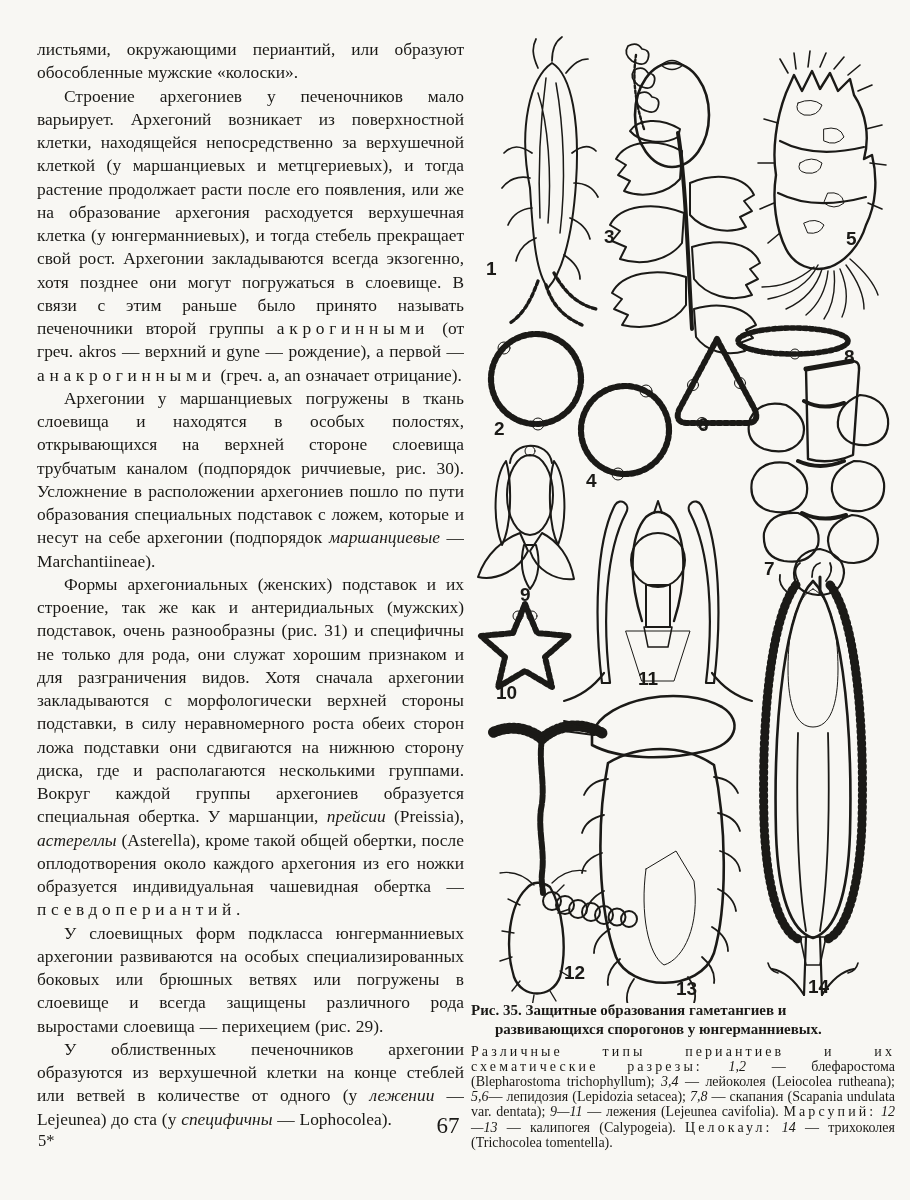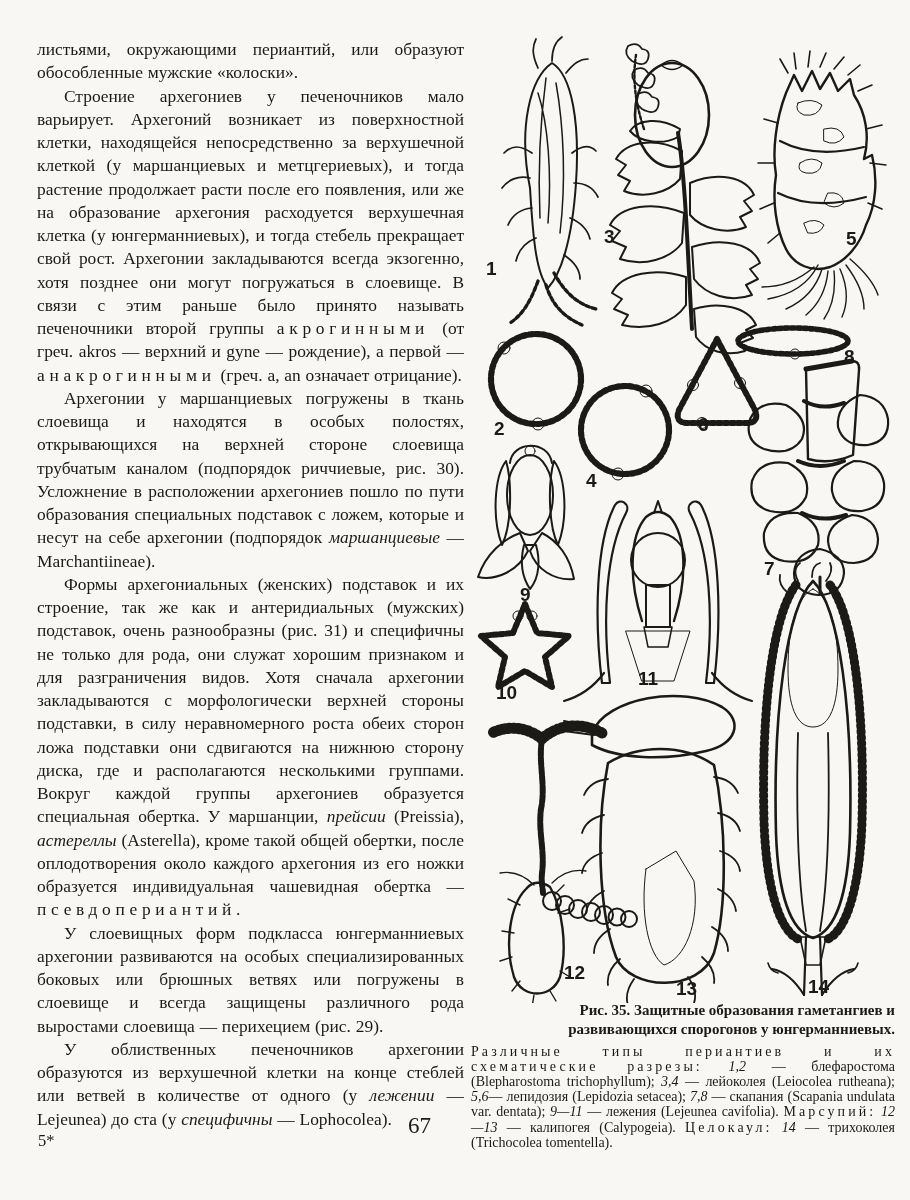--- a/index.html
+++ b/index.html
@@ -20,28 +20,28 @@
   .s-sp{letter-spacing:0.27em;margin-top:12px;}
   .plate{position:absolute;left:468px;top:33px;width:427px;height:970px;}
   .plate svg{display:block;width:100%;height:100%;}
   .plate g path,.plate g circle,.plate g ellipse,.plate g rect,.plate g line{
     stroke:#1b1a17;fill:none;stroke-linecap:round;stroke-linejoin:round;
   }
   .plate text{font:bold 19px "Liberation Sans", sans-serif;fill:#1b1a17;stroke:none;}
   .caption{position:absolute;left:471px;top:1001px;width:424px;}
   .cap-title{
     font-size:15px;font-weight:bold;line-height:18.8px;
-    padding-left:24px;text-indent:-24px;margin:0;text-align:right;
+    padding-left:24px;text-indent:-24px;margin:0;
   }
   .cap-legend{
     margin:5px 0 0 0;font-size:14px;line-height:15.2px;text-align:justify;
   }
   .cap-legend .s-sp{letter-spacing:0.22em;}
   .sig{position:absolute;left:38px;top:1131px;font-size:16.5px;}
-  .pageno{position:absolute;left:408px;top:1113px;width:80px;font-size:23px;}
+  .pageno{position:absolute;left:408px;top:1113px;width:80px;text-align:center;font-size:23px;}
 </style>
 </head>
 <body>
 
 <div class="text-col">
     <p class="para noindent"><span class="s-n">листьями, окружающими периантий, или образуют обособленные мужские «колоски».</span></p>
     <p class="para"><span class="s-n">Строение архегониев у печеночников мало варьирует. Архегоний возникает из поверхностной клетки, находящейся непосредственно за верхушечной клеткой (у маршанциевых и метцгериевых), и тогда растение продолжает расти после его появления, или же на образование архегония расходуется верхушечная клетка (у юнгерманниевых), и тогда стебель прекращает свой рост. Архегонии закладываются всегда экзогенно, хотя позднее они могут погружаться в слоевище. В связи с этим раньше было принято называть печеночники второй группы </span><span class="s-sp">акрогинными</span><span class="s-n"> (от греч. akros — верхний и gyne — рождение), а первой — </span><span class="s-sp">анакрогинными</span><span class="s-n"> (греч. a, an означает отрицание).</span></p>
     <p class="para"><span class="s-n">Архегонии у маршанциевых погружены в ткань слоевища и находятся в особых полостях, открывающихся на верхней стороне слоевища трубчатым каналом (подпорядок риччиевые, рис. 30). Усложнение в расположении архегониев пошло по пути образования специальных подставок с ложем, которые и несут на себе архегонии (подпорядок </span><span class="s-i">маршанциевые</span><span class="s-n"> — Marchantiineae).</span></p>
     <p class="para"><span class="s-n">Формы архегониальных (женских) подставок и их строение, так же как и антеридиальных (мужских) подставок, очень разнообразны (рис. 31) и специфичны не только для рода, они служат хорошим признаком и для разграничения видов. Хотя сначала архегонии закладываются с морфологически верхней стороны подставки, в силу неравномерного роста обеих сторон ложа подставки они сдвигаются на нижнюю сторону диска, где и располагаются несколькими группами. Вокруг каждой группы архегониев образуется специальная обертка. У маршанции, </span><span class="s-i">прейсии</span><span class="s-n"> (Preissia), </span><span class="s-i">астереллы</span><span class="s-n"> (Asterella), кроме такой общей обертки, после оплодотворения около каждого архегония из его ножки образуется индивидуальная чашевидная обертка — </span><span class="s-sp">псевдопериантий</span><span class="s-n">.</span></p>
     <p class="para"><span class="s-n">У слоевищных форм подкласса юнгерманниевых архегонии развиваются на особых специализированных боковых или брюшных ветвях или погружены в слоевище и всегда защищены различного рода выростами слоевища — перихецием (рис. 29).</span></p>

